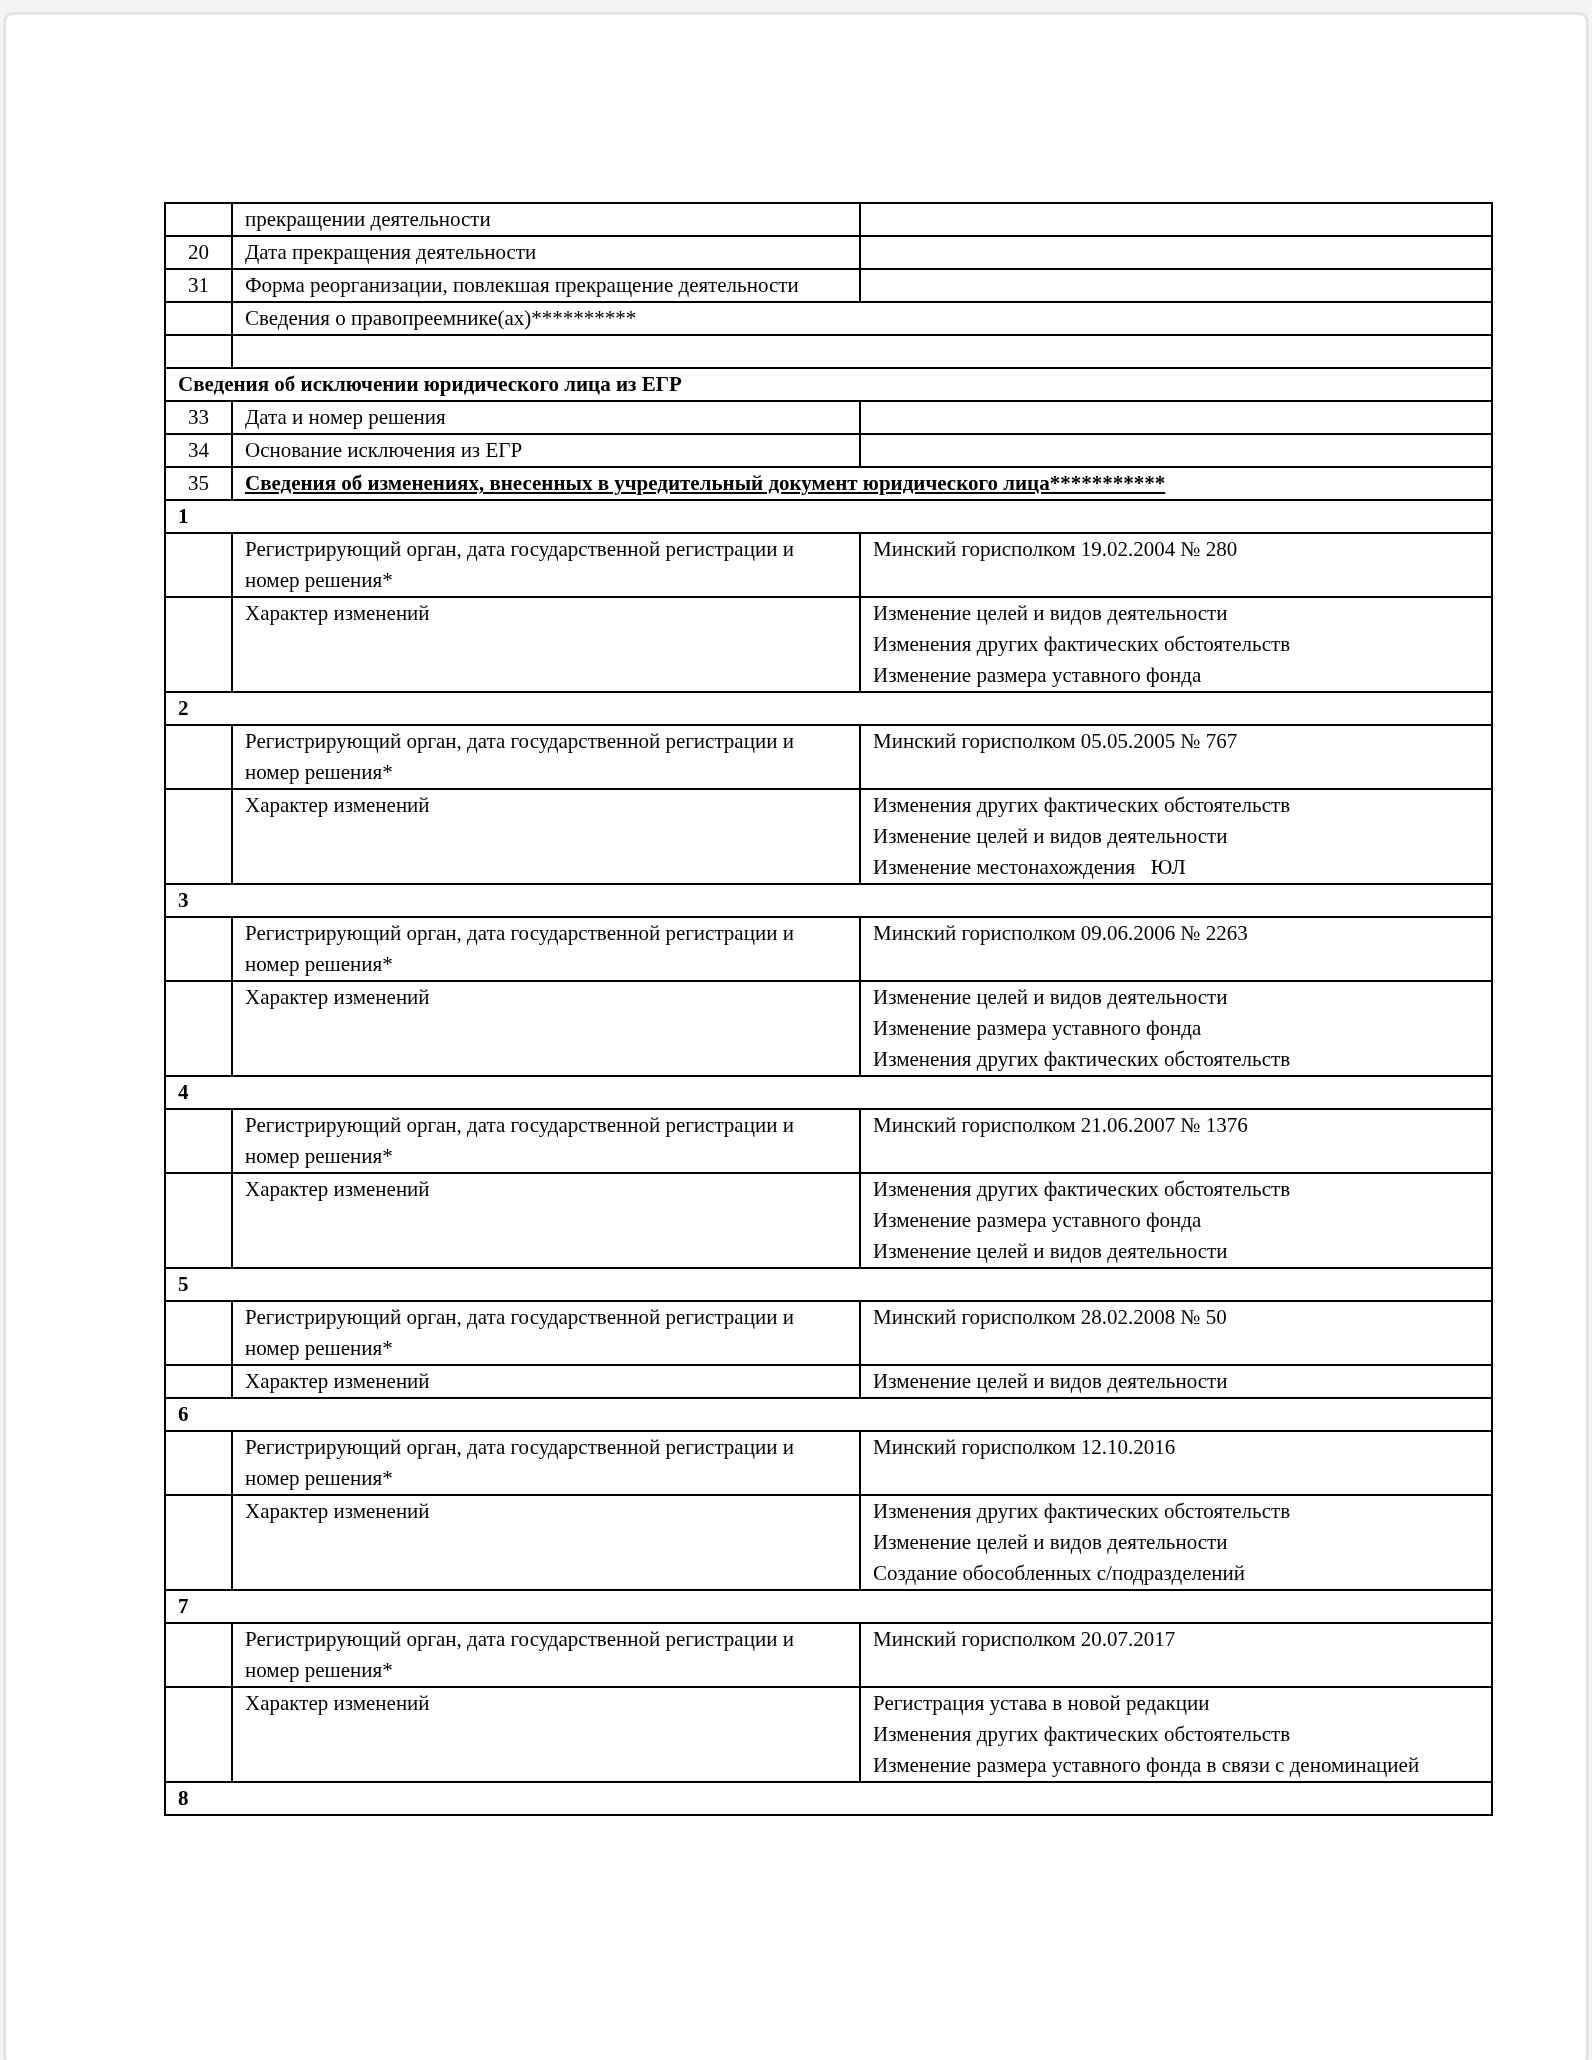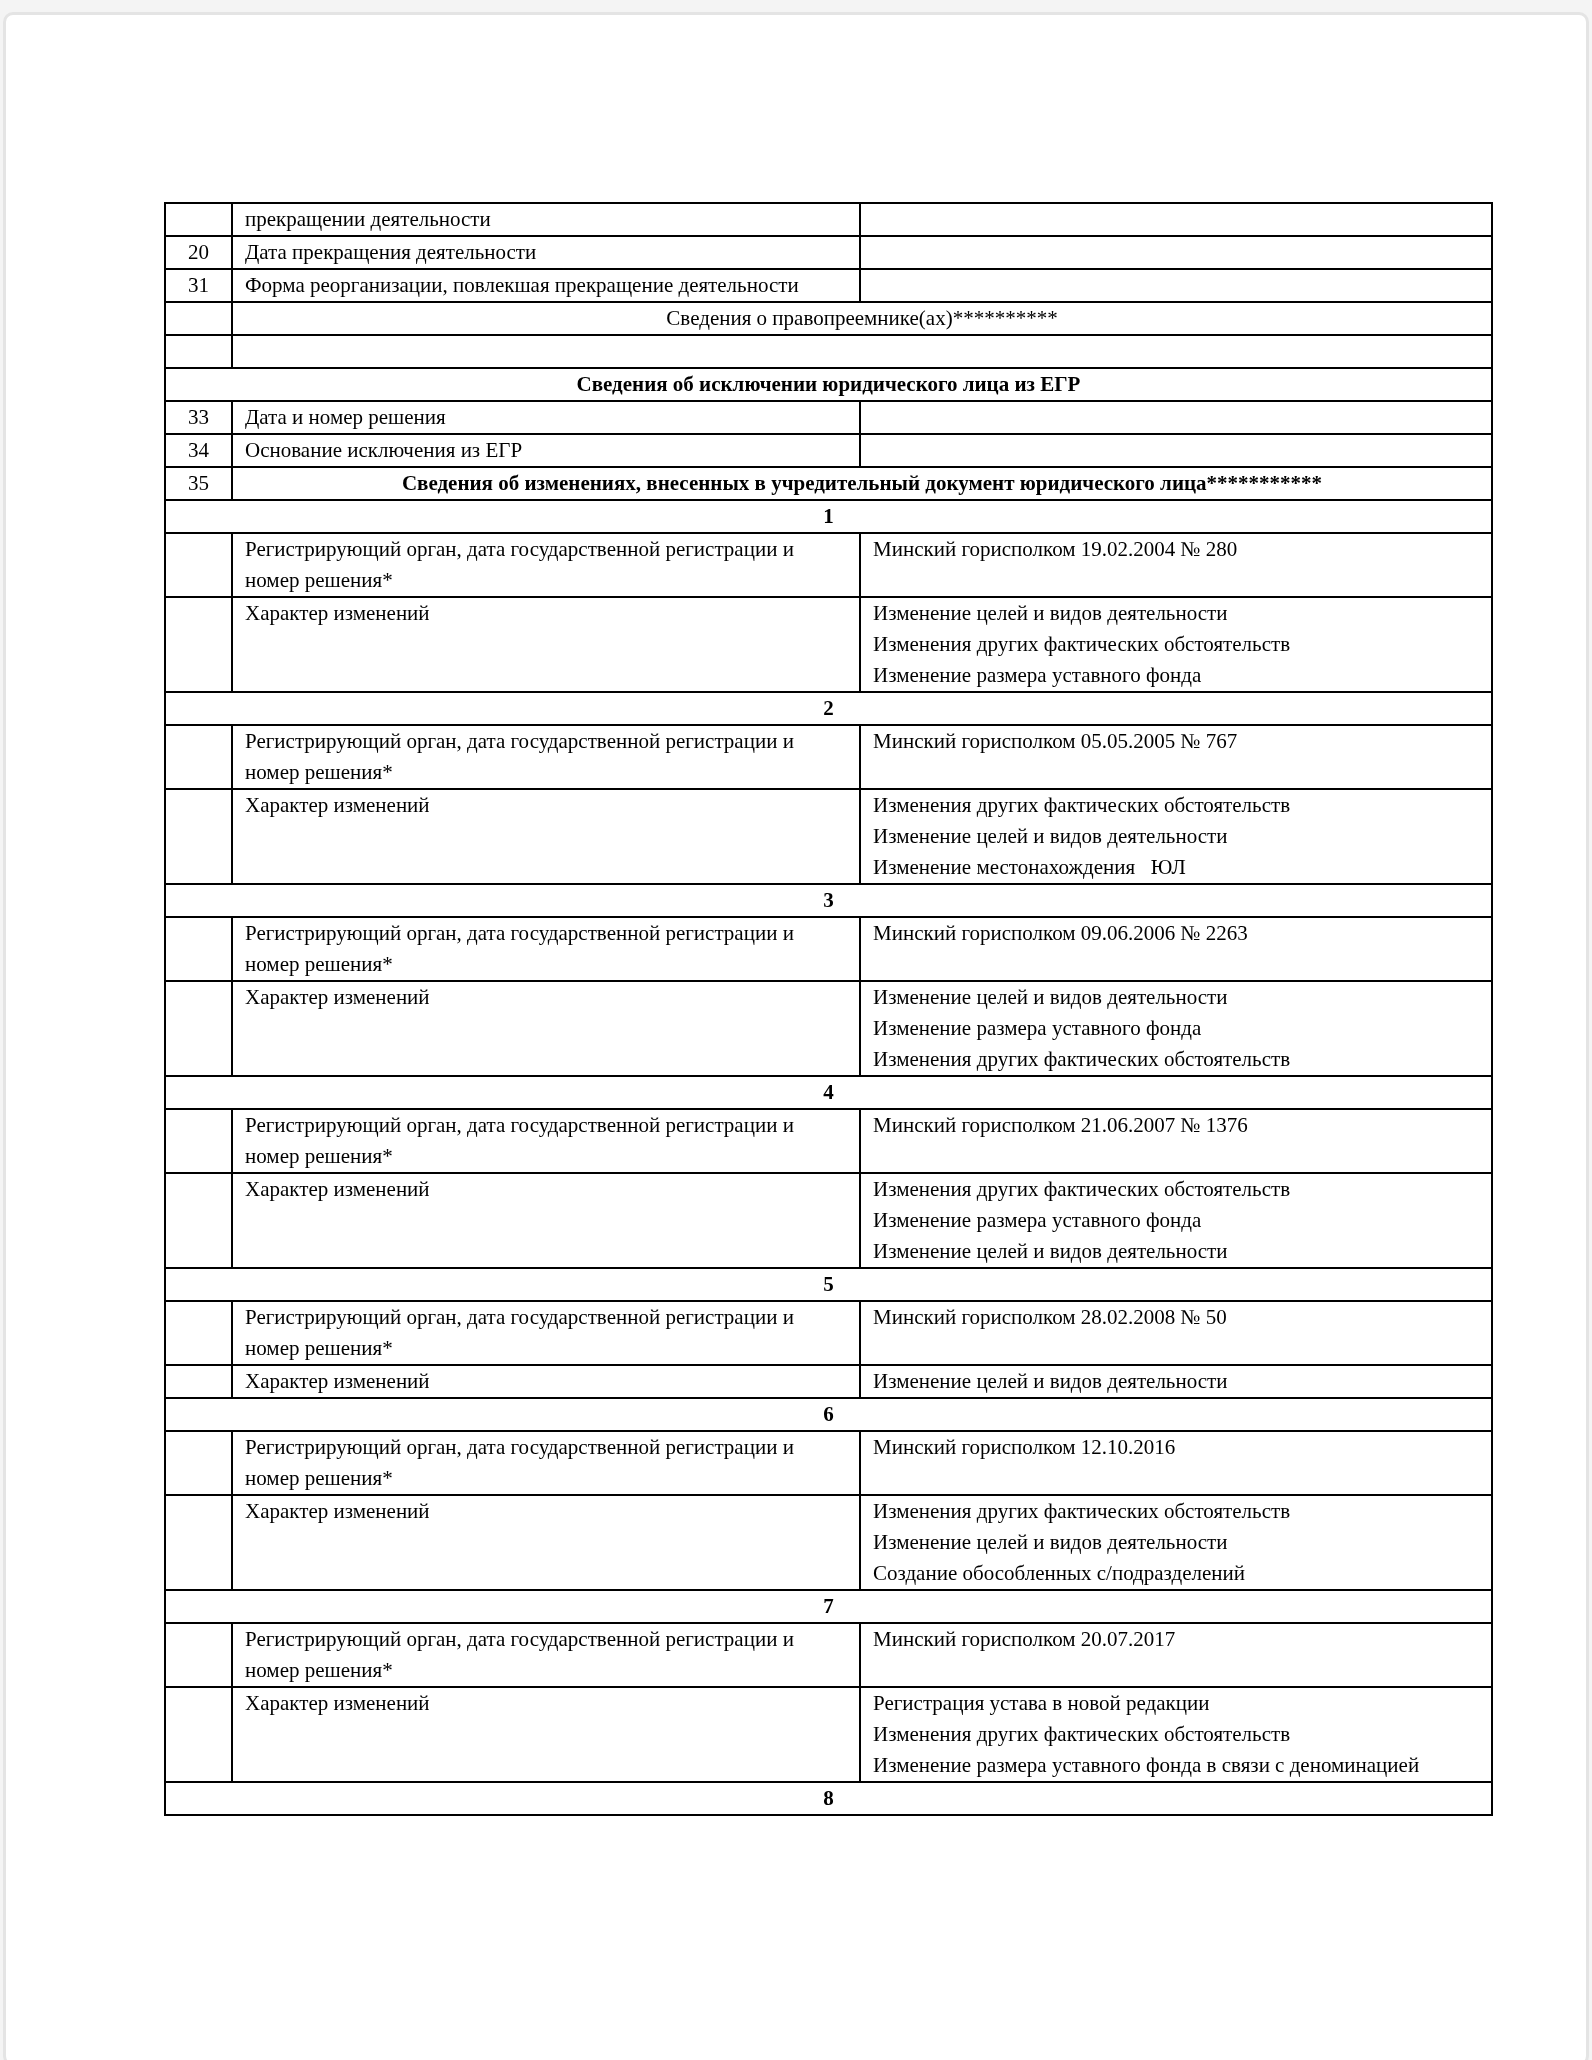--- a/index.html
+++ b/index.html
@@ -34,31 +34,32 @@
     border: 2px solid #000;
     padding: 0 12px;
     vertical-align: top;
     overflow: hidden;
   }
   td.num {
     text-align: center;
     padding: 0 2px;
   }
   td.center {
-    text-align: center;
+    text-align: left;
   }
   td.bold {
     font-weight: bold;
     border-radius: 15px;
   }
   td.val {
     white-space: pre-wrap;
   }
   td.nowrap {
     white-space: nowrap;
+    text-decoration: underline;
   }
   tr.h31 td {
     height: 31px;
   }
 </style>
 </head>
 <body>
 
 <div class="page">
   <table class="egr">

